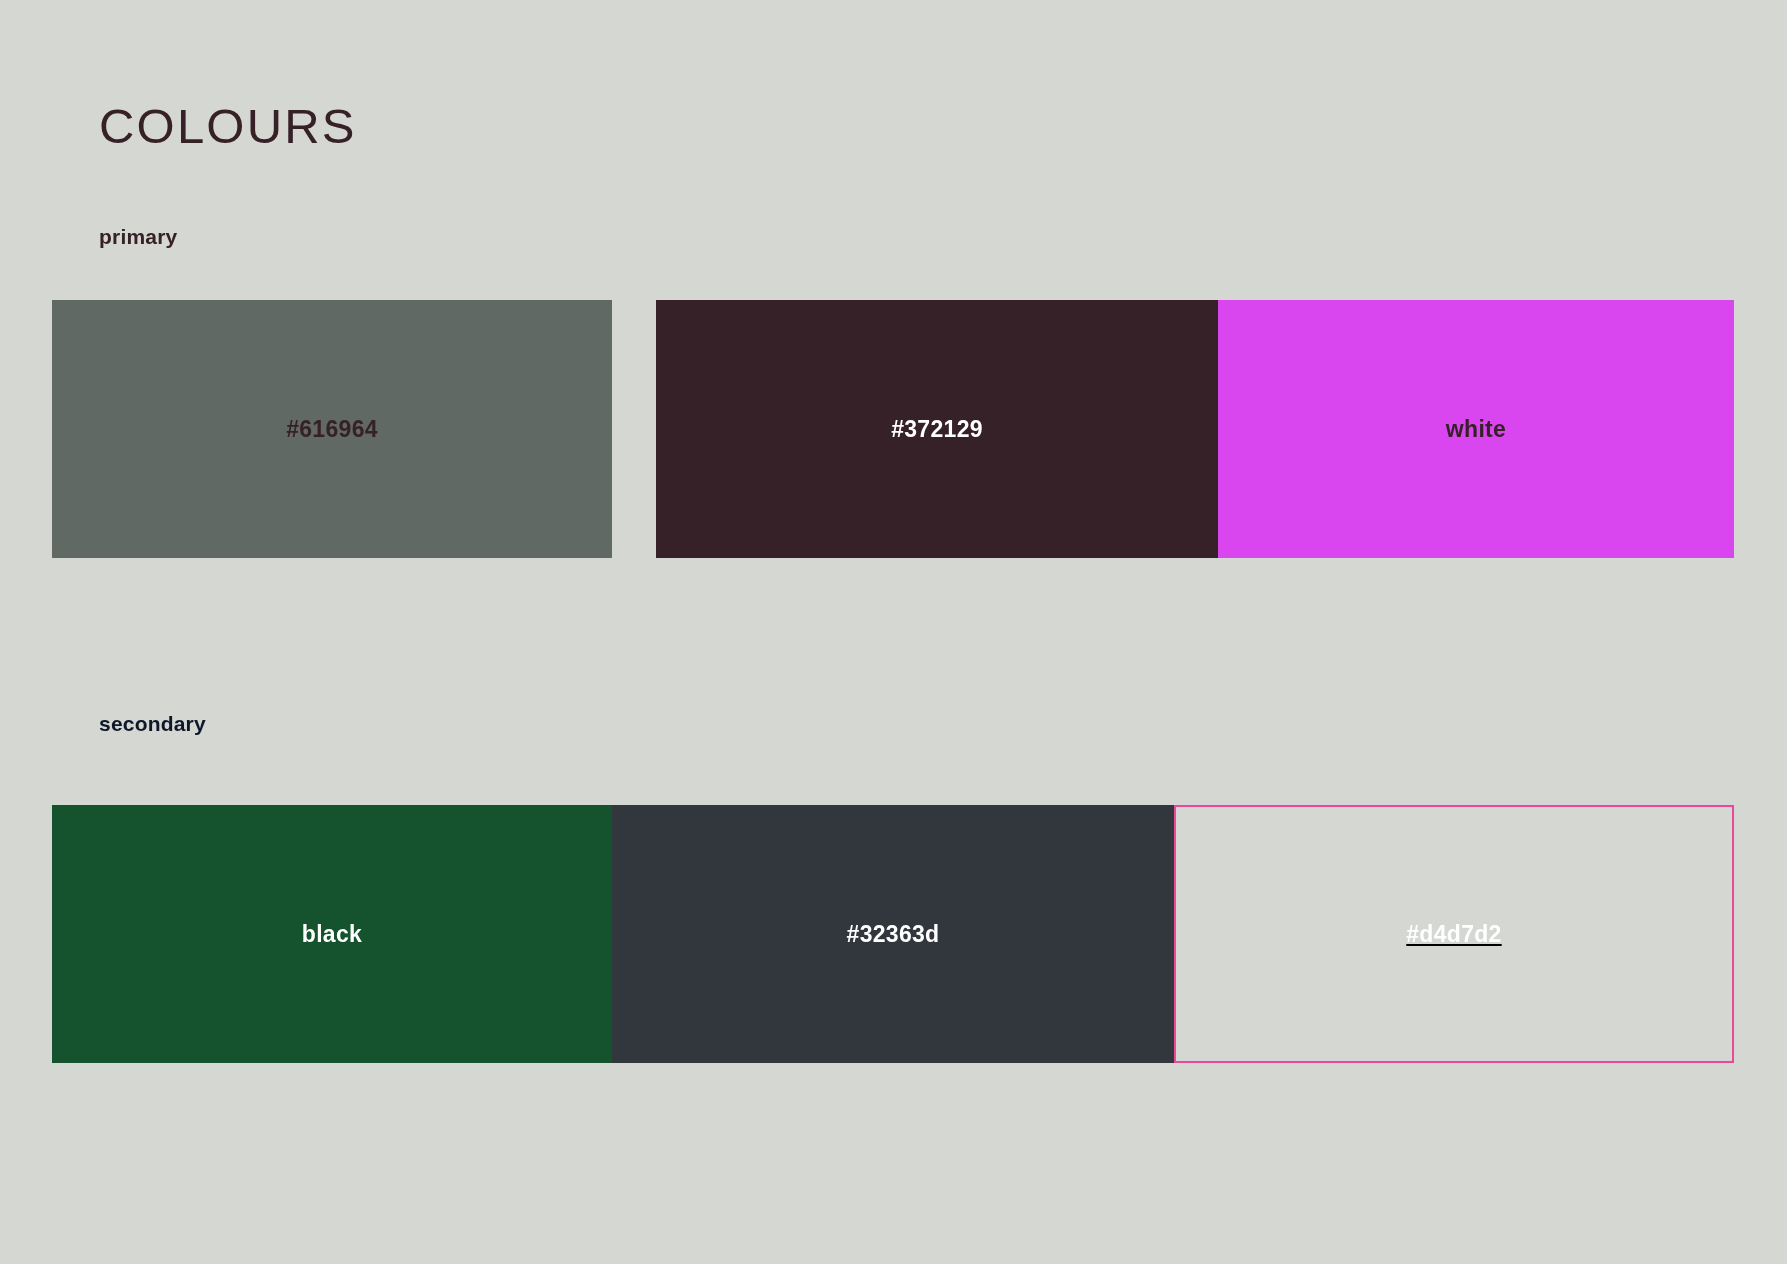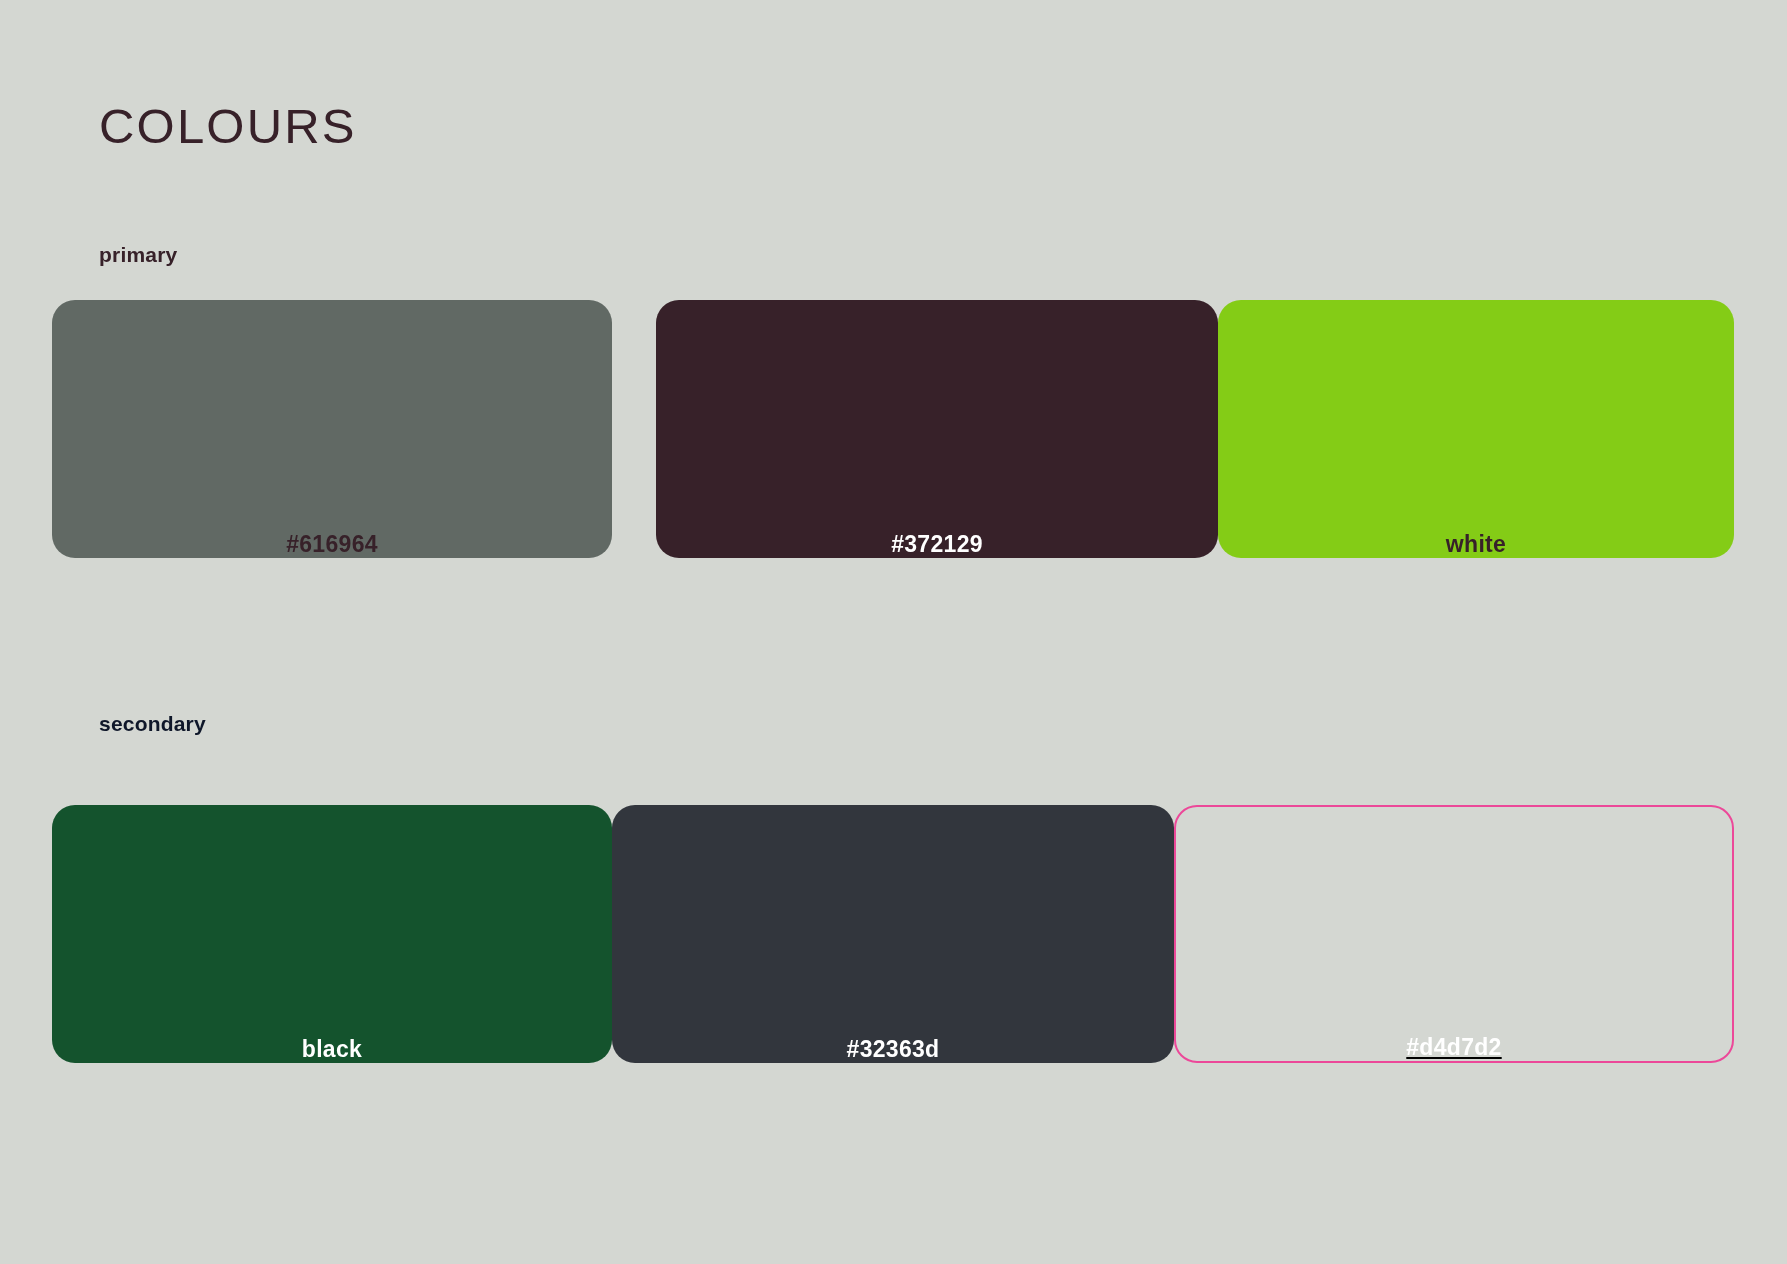--- a/index.html
+++ b/index.html
@@ -38,42 +38,41 @@
 
   
   .group-label {
     position: absolute;
     font-size: 21px;
     font-weight: bold;
     color: #372129;
     letter-spacing: 0.2px;
     white-space: nowrap;
   }
-  .group-label.primary-label   { left: 99px; top: 243px; }
+  .group-label.primary-label   { left: 99px; top: 225px; }
   .group-label.secondary-label { left: 99px; top: 712px; }
 
   
   .swatch-row {
     position: absolute;
     left: 52px;
     width: 1682px;
     display: flex;
     flex-direction: row;
     align-items: stretch;
   }
   .swatch-row.primary-row   { top: 300px; height: 258px; }
   .swatch-row.secondary-row { top: 805px; height: 258px; }
 
   .swatch {
     display: flex;
-    align-items: flex-end;
+    align-items: center;
     justify-content: center;
     box-sizing: border-box;
     position: relative;
-    border-radius: 23px;
   }
   .swatch-1 { flex: 0 0 560px; }
   .swatch-2 { flex: 0 0 562px; }
   .swatch-3 { flex: 1 1 auto; }
 
   .swatch-label {
     font-size: 23px;
     font-weight: bold;
     letter-spacing: 0.3px;
     white-space: nowrap;
@@ -94,21 +93,21 @@
 
   <div class="group-label primary-label" style="color: rgb(55, 33, 41);">primary</div>
 
   <div class="swatch-row primary-row">
     <div class="swatch swatch-1" style="background: rgb(97, 105, 100);">
       <span class="swatch-label" style="color: rgb(55, 33, 41);">#616964</span>
     </div>
     <div class="swatch swatch-2" style="background: rgb(55, 33, 41); margin-left: 44px;">
       <span class="swatch-label" style="color: rgb(255, 255, 255);">#372129</span>
     </div>
-    <div class="swatch swatch-3" style="background: #84cc16;">
+    <div class="swatch swatch-3" style="background: #d946ef;">
       <span class="swatch-label" style="color: rgb(55, 33, 41);">white</span>
     </div>
   </div>
 
   <div class="group-label secondary-label" style="color: #0f172a;">secondary</div>
 
   <div class="swatch-row secondary-row">
     <div class="swatch swatch-1" style="background: #14532d;">
       <span class="swatch-label" style="color: rgb(255, 255, 255);">black</span>
     </div>

